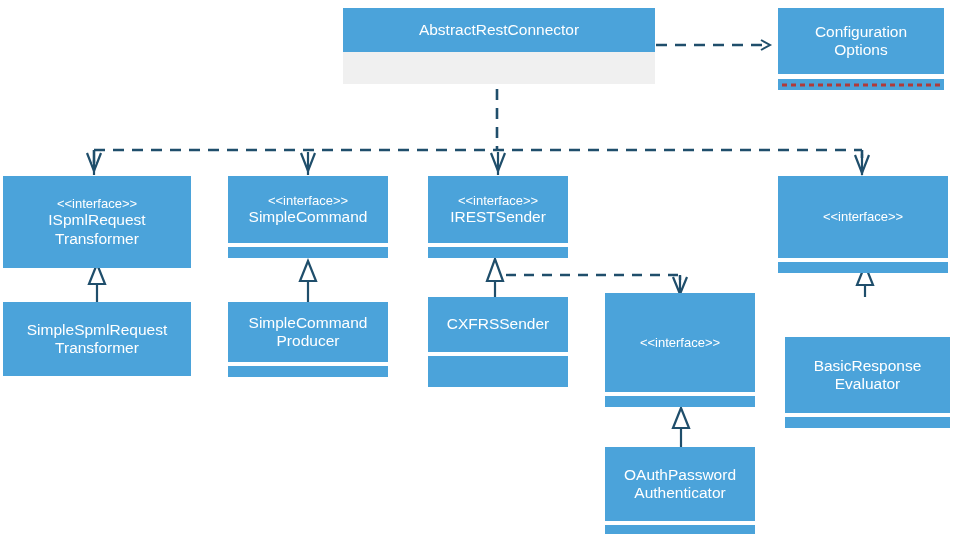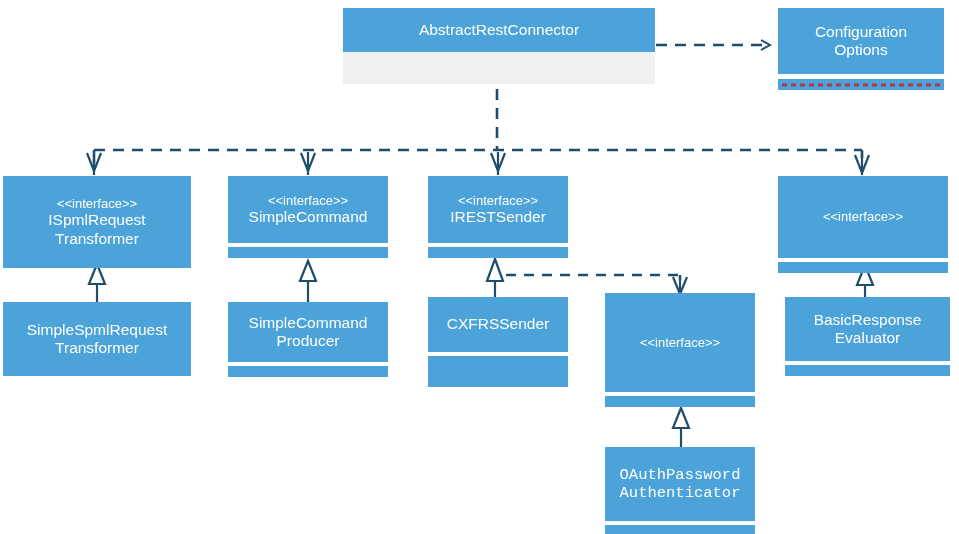--- a/index.html
+++ b/index.html
@@ -240,31 +240,31 @@
 
   <div class="uml-node" style="left: 605px; top: 293px; width: 150px;">
     <div class="node-header" style="height: 99px;">
       <span class="stereotype">&lt;&lt;interface&gt;&gt;</span>
     </div>
   <div class="compartment-gap" style="height: 4px;"></div>
       <div class="compartment-blue" style="height: 11px;"></div>
     </div>
 
   <div class="uml-node" style="left: 785px; top: 297px; width: 165px;">
-    <div class="node-header" style="height: 64px;">
+    <div class="node-header" style="height: 76px; margin-top: 40px;">
 
       <span class="node-title">BasicResponse
 Evaluator</span>
     </div>
   <div class="compartment-gap" style="height: 4px;"></div>
       <div class="compartment-blue" style="height: 11px;"></div>
     </div>
 
   <div class="uml-node" style="left: 605px; top: 447px; width: 150px;">
-    <div class="node-header" style="height: 74px; font-family: Liberation Mono, monospace;">
+    <div class="node-header" style="height: 74px;">
 
       <span class="node-title">OAuthPassword
 Authenticator</span>
     </div>
   <div class="compartment-gap" style="height: 4px;"></div>
       <div class="compartment-blue" style="height: 11px;"></div>
     </div>
 
 </div>
 

